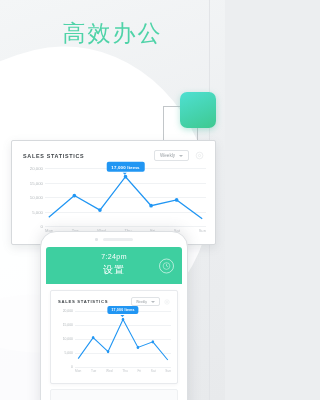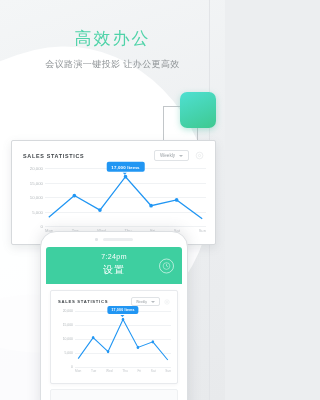--- a/index.html
+++ b/index.html
@@ -18,22 +18,22 @@
   }
   #bg-swoosh2{
     position:absolute;left:-150px;top:300px;width:300px;height:220px;
     background:#fdfdfe;border-radius:60% 40% 50% 50% / 50% 50% 50% 50%;
     transform:rotate(-10deg);opacity:.9;
   }
 
   
   #hero{position:absolute;left:0;top:0;width:225px;text-align:center;z-index:5;}
   #hero-title{
-    font-size:17px;letter-spacing:2px;color:#4fd3a8;
-    margin-top:29px;font-weight:400;line-height:1.2;
+    font-size:23px;letter-spacing:2px;color:#4fd3a8;
+    margin-top:20px;font-weight:400;line-height:1.2;
   }
   #hero-sub{
     font-size:9px;color:#8d9295;letter-spacing:.4px;margin-top:9px;
   }
 
   
   #deco{position:absolute;left:163px;top:92px;width:62px;height:52px;z-index:4;}
   #deco-outline{
     position:absolute;left:0;top:14px;width:33px;height:33px;
     border:1px solid #c2c6c9;background:transparent;
@@ -123,21 +123,20 @@
 <body>
 
 <div id="bg">
   <div id="bg-swoosh"></div>
   <div id="bg-swoosh2"></div>
 </div>
 <div id="right-edge"></div>
 
 <div id="hero">
   <div id="hero-title">高效办公</div>
-  <div id="hero-sub">会议路演一键投影 让办公更高效</div>
 </div>
 
 <div id="deco">
   <div id="deco-outline"></div>
   <div id="deco-solid"></div>
 </div>
 
 <div id="desktop">
   <div class="card-head">
     <div class="card-title">SALES STATISTICS</div>

